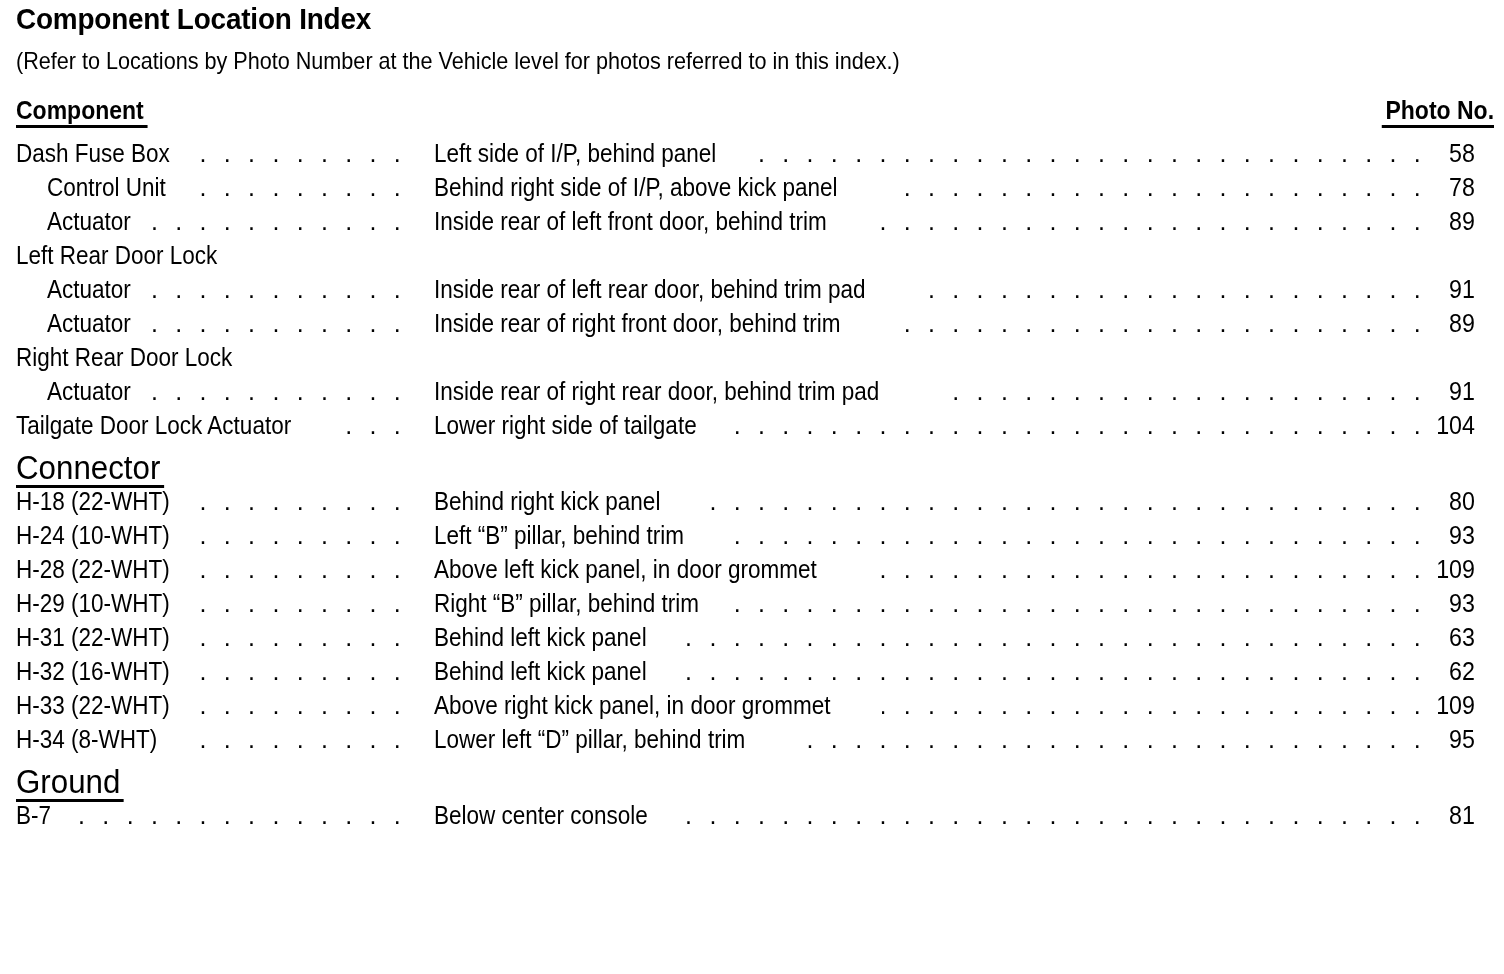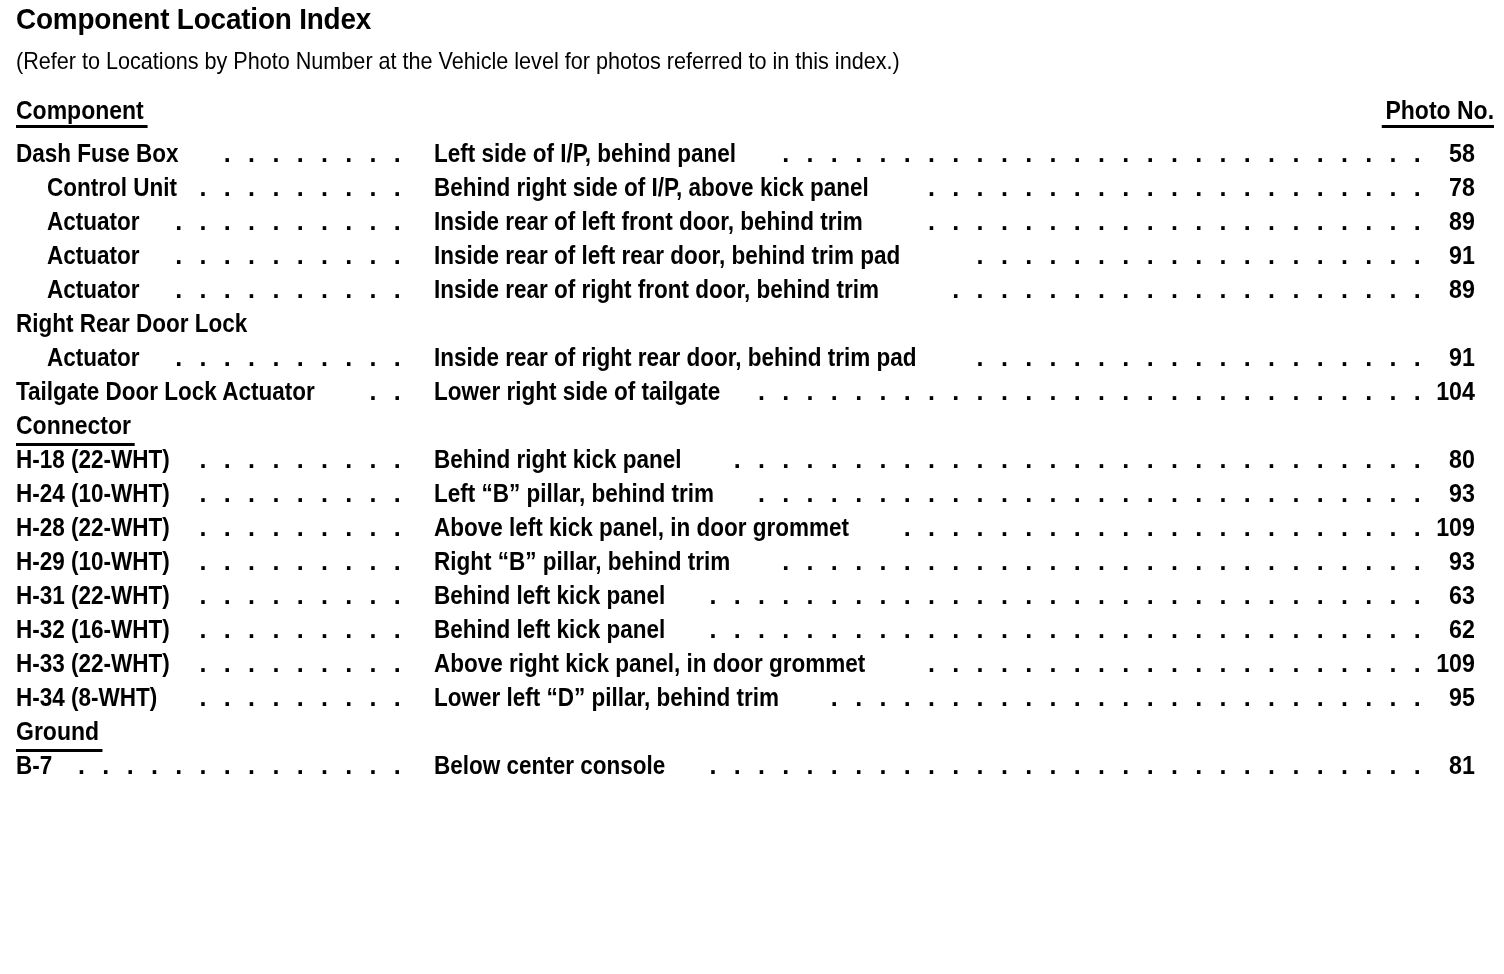--- a/index.html
+++ b/index.html
@@ -80,25 +80,26 @@
   }
   .col-head-right .ul-txt {
     display: inline-block;
     border-bottom: 3px solid #000;
     padding-bottom: 1px;
     padding-left: 4px;
   }
 
   
   .section-head {
-    font-size: 25px;
-    font-weight: bold;
+    font-size: 34px;
+    font-weight: normal;
     line-height: 34px;
     height: 34px;
     white-space: nowrap;
+    margin-top: 8px;
   }
   .section-head > span {
     display: inline-block;
     transform: scaleX(0.92);
     transform-origin: left top;
   }
 
   
   .rows {
     position: absolute;
@@ -107,21 +108,20 @@
     width: 1472px;
   }
   .row {
     display: flex;
     align-items: baseline;
     height: 34px;
     line-height: 34px;
     font-size: 25px;
     white-space: nowrap;
     overflow: hidden;
-    font-weight: bold;
   }
   .row.continued { 
     height: 34px;
   }
 
   .cell-name {
     width: 390px;
     flex: 0 0 390px;
     display: flex;
     align-items: baseline;
@@ -223,55 +223,62 @@
         <div class="cell-name">
           <span class="txt indent">Actuator</span>
           <span class="leader">. . . . . . . . . . . . . . . . . . . . . . . . . . . . . . . . . . . . . . . . . . . . . . . . . . . . . . . . . . . . . . . . . . . . . . . . . . . . . . . . . . . . . . . . . </span>
         </div>
         <div class="cell-desc">
           <span class="txt">Inside rear of left front door, behind trim</span>
           <span class="leader">. . . . . . . . . . . . . . . . . . . . . . . . . . . . . . . . . . . . . . . . . . . . . . . . . . . . . . . . . . . . . . . . . . . . . . . . . . . . . . . . . . . . . . . . . </span>
         </div>
         <div class="cell-num">89</div>
       </div>
-      <div class="row">
-        <div class="cell-name">
-          <span class="txt indent">Actuator</span>
-          <span class="leader">. . . . . . . . . . . . . . . . . . . . . . . . . . . . . . . . . . . . . . . . . . . . . . . . . . . . . . . . . . . . . . . . . . . . . . . . . . . . . . . . . . . . . . . . . </span>
-        </div>
-        <div class="cell-desc">
-          <span class="txt">Inside rear of left rear door, behind trim pad</span>
-          <span class="leader">. . . . . . . . . . . . . . . . . . . . . . . . . . . . . . . . . . . . . . . . . . . . . . . . . . . . . . . . . . . . . . . . . . . . . . . . . . . . . . . . . . . . . . . . . </span>
-        </div>
-        <div class="cell-num">91</div>
-      </div>
-      <div class="row">
-        <div class="cell-name">
-          <span class="txt indent">Actuator</span>
-          <span class="leader">. . . . . . . . . . . . . . . . . . . . . . . . . . . . . . . . . . . . . . . . . . . . . . . . . . . . . . . . . . . . . . . . . . . . . . . . . . . . . . . . . . . . . . . . . </span>
-        </div>
-        <div class="cell-desc">
-          <span class="txt">Inside rear of right front door, behind trim</span>
-          <span class="leader">. . . . . . . . . . . . . . . . . . . . . . . . . . . . . . . . . . . . . . . . . . . . . . . . . . . . . . . . . . . . . . . . . . . . . . . . . . . . . . . . . . . . . . . . . </span>
-        </div>
-        <div class="cell-num">89</div>
-      </div>
       <div class="row continued">
         <div class="cell-name">
-          <span class="txt">Right Rear Door Lock</span>
+          <span class="txt">Left Rear Door Lock</span>
         </div>
         <div class="cell-desc"></div>
         <div class="cell-num"></div>
       </div>
       <div class="row">
         <div class="cell-name">
           <span class="txt indent">Actuator</span>
           <span class="leader">. . . . . . . . . . . . . . . . . . . . . . . . . . . . . . . . . . . . . . . . . . . . . . . . . . . . . . . . . . . . . . . . . . . . . . . . . . . . . . . . . . . . . . . . . </span>
         </div>
         <div class="cell-desc">
+          <span class="txt">Inside rear of left rear door, behind trim pad</span>
+          <span class="leader">. . . . . . . . . . . . . . . . . . . . . . . . . . . . . . . . . . . . . . . . . . . . . . . . . . . . . . . . . . . . . . . . . . . . . . . . . . . . . . . . . . . . . . . . . </span>
+        </div>
+        <div class="cell-num">91</div>
+      </div>
+      <div class="row">
+        <div class="cell-name">
+          <span class="txt indent">Actuator</span>
+          <span class="leader">. . . . . . . . . . . . . . . . . . . . . . . . . . . . . . . . . . . . . . . . . . . . . . . . . . . . . . . . . . . . . . . . . . . . . . . . . . . . . . . . . . . . . . . . . </span>
+        </div>
+        <div class="cell-desc">
+          <span class="txt">Inside rear of right front door, behind trim</span>
+          <span class="leader">. . . . . . . . . . . . . . . . . . . . . . . . . . . . . . . . . . . . . . . . . . . . . . . . . . . . . . . . . . . . . . . . . . . . . . . . . . . . . . . . . . . . . . . . . </span>
+        </div>
+        <div class="cell-num">89</div>
+      </div>
+      <div class="row continued">
+        <div class="cell-name">
+          <span class="txt">Right Rear Door Lock</span>
+        </div>
+        <div class="cell-desc"></div>
+        <div class="cell-num"></div>
+      </div>
+      <div class="row">
+        <div class="cell-name">
+          <span class="txt indent">Actuator</span>
+          <span class="leader">. . . . . . . . . . . . . . . . . . . . . . . . . . . . . . . . . . . . . . . . . . . . . . . . . . . . . . . . . . . . . . . . . . . . . . . . . . . . . . . . . . . . . . . . . </span>
+        </div>
+        <div class="cell-desc">
           <span class="txt">Inside rear of right rear door, behind trim pad</span>
           <span class="leader">. . . . . . . . . . . . . . . . . . . . . . . . . . . . . . . . . . . . . . . . . . . . . . . . . . . . . . . . . . . . . . . . . . . . . . . . . . . . . . . . . . . . . . . . . </span>
         </div>
         <div class="cell-num">91</div>
       </div>
       <div class="row">
         <div class="cell-name">
           <span class="txt">Tailgate Door Lock Actuator</span>
           <span class="leader">. . . . . . . . . . . . . . . . . . . . . . . . . . . . . . . . . . . . . . . . . . . . . . . . . . . . . . . . . . . . . . . . . . . . . . . . . . . . . . . . . . . . . . . . . </span>
         </div>

